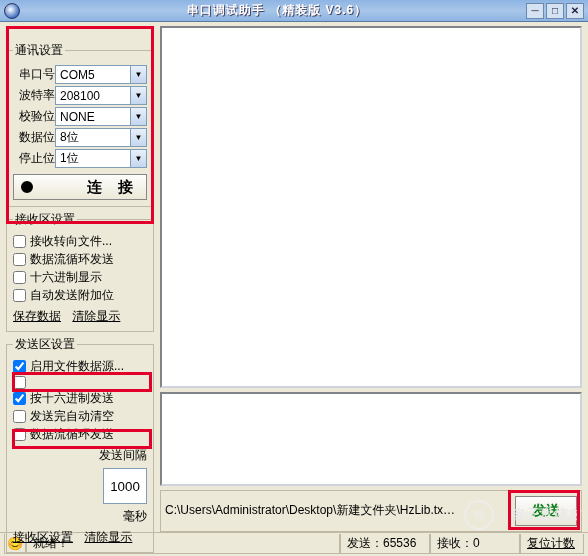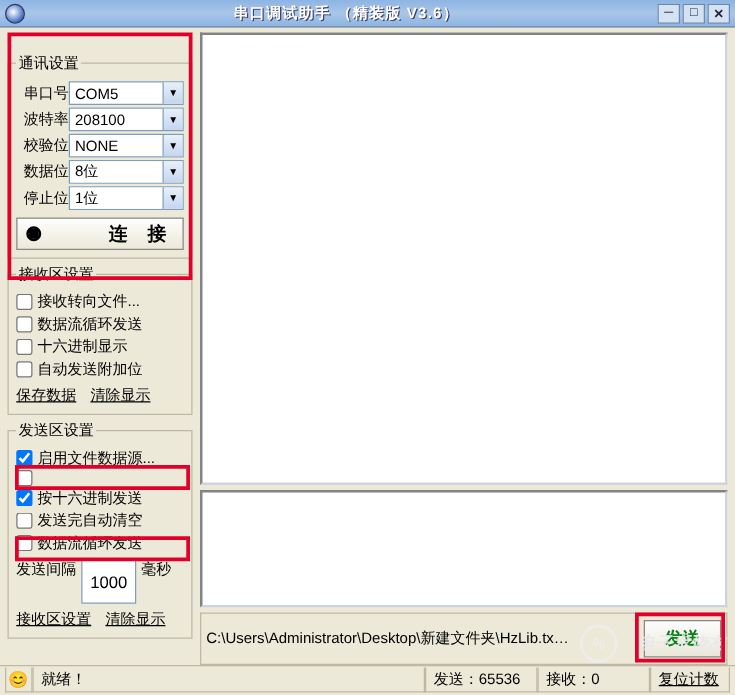--- a/index.html
+++ b/index.html
@@ -120,21 +120,21 @@
     width: 12px; height: 12px; border: 2px solid #000; border-radius: 50%;
     margin-right: 10px; display:inline-block;
     background: radial-gradient(circle at 45% 45%, #000 0 40%, #000 42%);
   }
   .chk { display: flex; align-items: center; margin: 1px 0; }
   .chk input { margin-right: 4px; width:13px; height:13px; }
   .linkrow { margin-top: 4px; }
   .linkrow a, .linklike {
     color: #000000; text-decoration: underline; cursor: pointer; margin-right: 8px;
   }
-  .interval-row { display:flex; align-items:flex-start; margin:4px 0 2px 0; gap:4px;}
+  .interval-row { display:flex; align-items:flex-end; margin:4px 0 2px 0; gap:4px;flex-direction:column;}
   .interval-row input.num {
     width: 44px; height:36px; border:1px solid #7f9db9; text-align:center; background:#fff;
   }
   .textarea-box {
     flex: 1;
     background: #fff;
     border: 2px inset #cfd4dc;
     min-height: 50px;
   }
   .ext-src {

